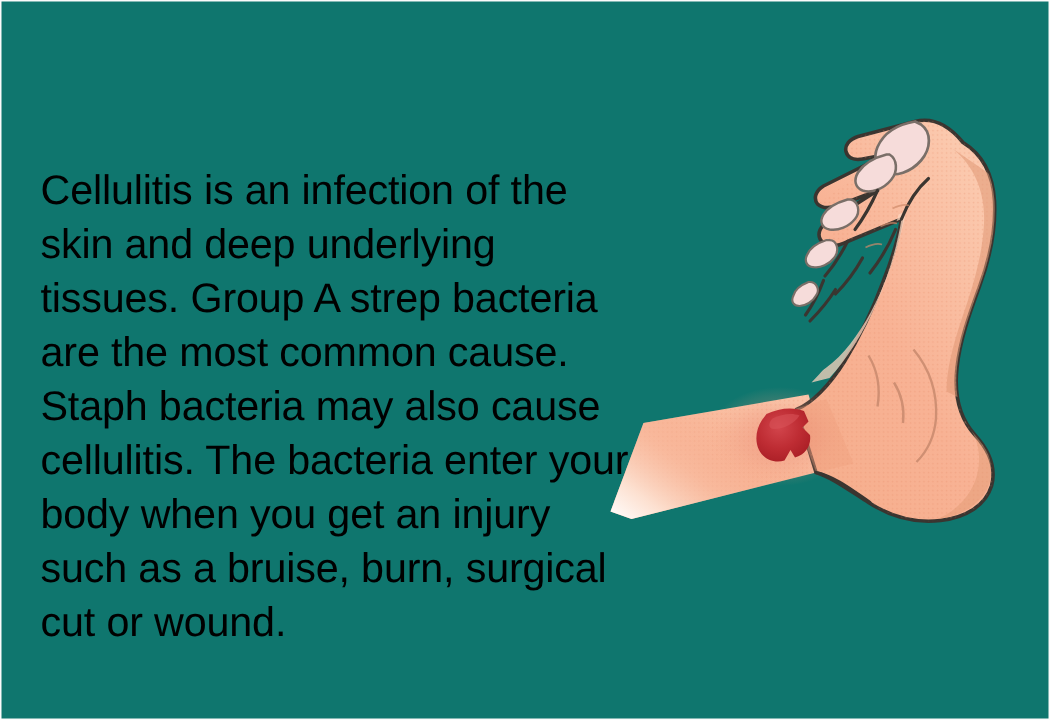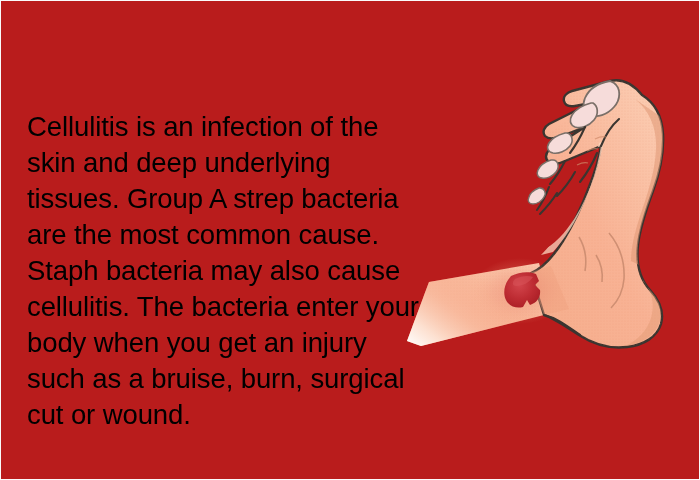--- a/index.html
+++ b/index.html
@@ -7,21 +7,21 @@
     padding: 0;
     background: #ffffff;
   }
   body {
     font-family: "Liberation Sans", sans-serif;
   }
   #page {
     position: relative;
     width: 700px;
     height: 480px;
-    background: #b91c1c;
+    background: #0f766e;
     overflow: hidden;
     box-sizing: border-box;
     border: 1px solid #fbfbfb;
   }
   #info-text {
     position: absolute;
     left: 26px;
     top: 80px;
     width: 400px;
     font-family: "Liberation Sans", sans-serif;

